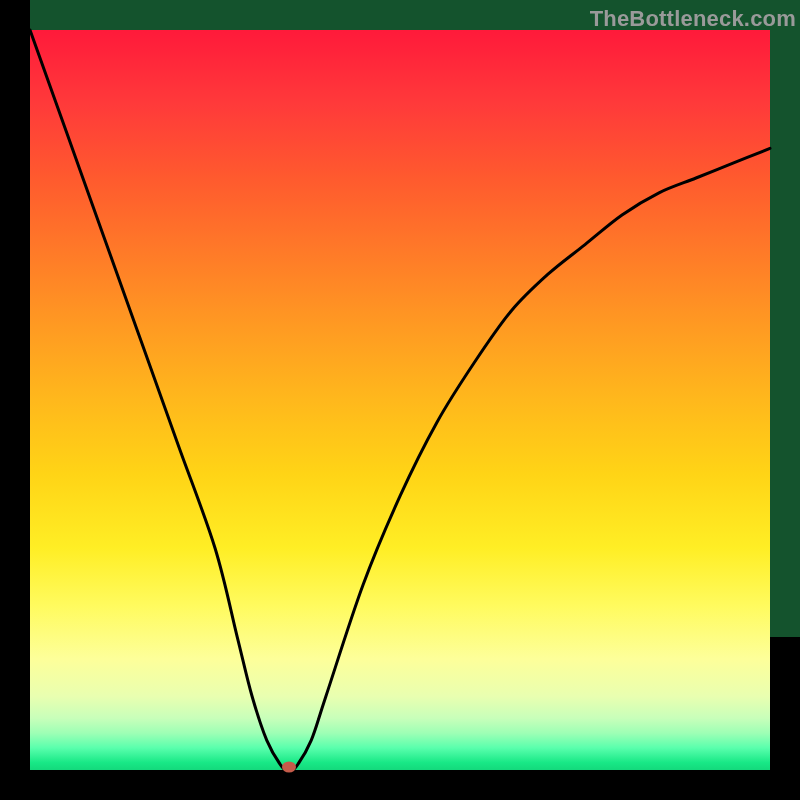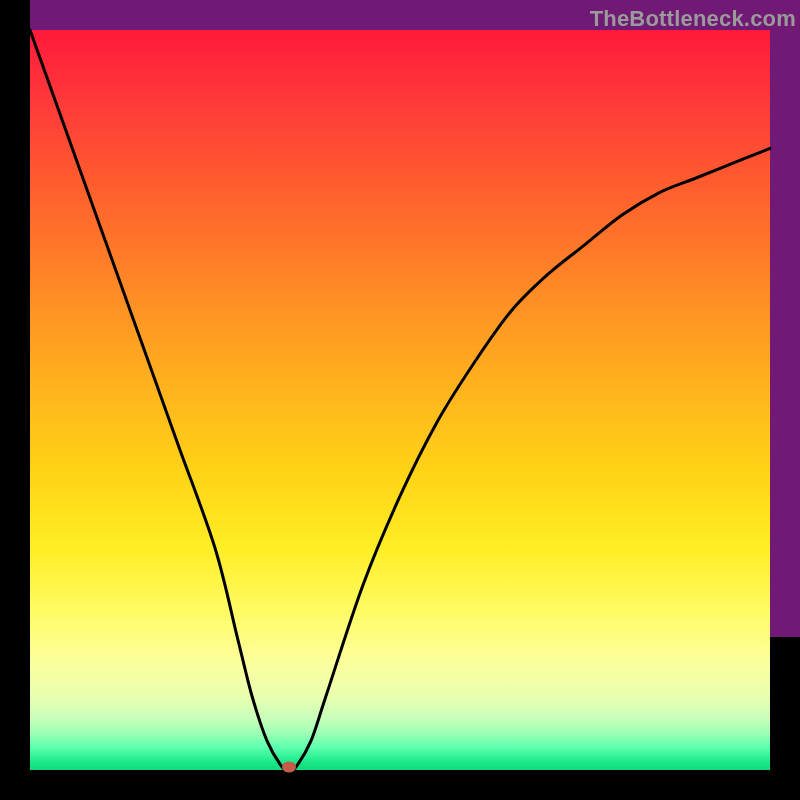--- a/index.html
+++ b/index.html
@@ -5,21 +5,21 @@
   * { margin: 0; padding: 0; box-sizing: border-box; }
   html, body { width: 800px; height: 800px; overflow: hidden; }
   body { background: #000; font-family: Arial, Helvetica, sans-serif; }
 
   .frame {
     position: absolute;
     left: 30px;
     top: 0;
     width: 770px;
     height: 637px;
-    background: #701a75;
+    background: #14532d;
   }
 
   .plot {
     position: absolute;
     left: 0;
     top: 30px;
     width: 740px;
     height: 740px;
     background: linear-gradient(
       to bottom,

